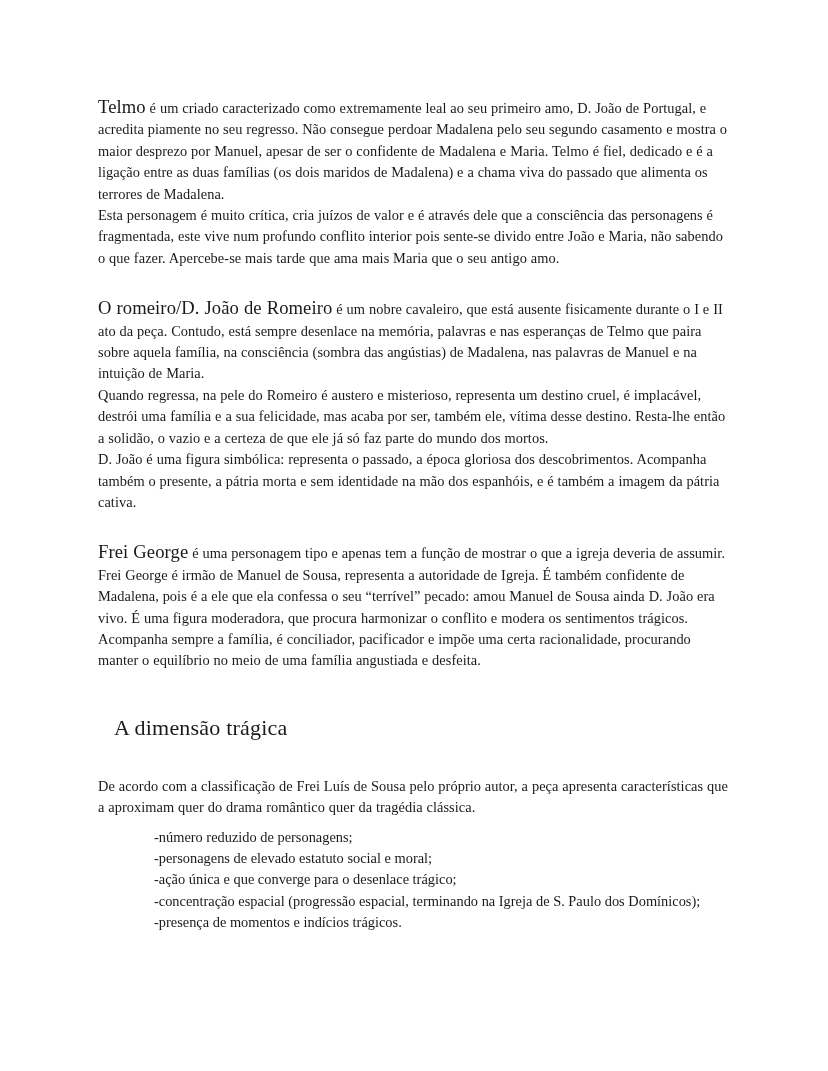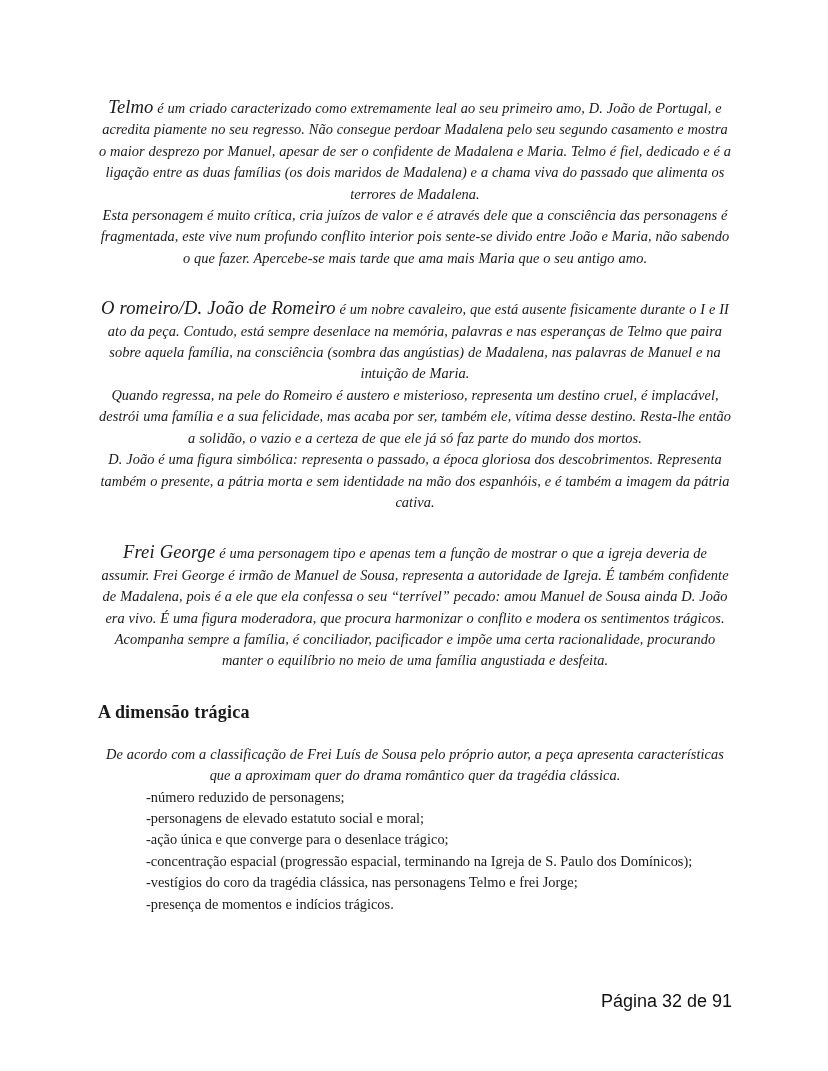--- a/index.html
+++ b/index.html
@@ -22,49 +22,48 @@
     left: 98px;
     top: 96px;
     width: 634px;
   }
   .block {
     margin: 0 0 0 0;
   }
   .para {
     font-size: 14.4px;
     line-height: 21.4px;
-    text-align: center;
+    text-align: left;
     margin: 0;
     letter-spacing: 0.05px;
     word-spacing: 0.2px;
-    font-style: italic;
   }
   .runin {
     font-size: 18.6px;
     line-height: 21.4px;
     letter-spacing: 0.1px;
   }
   .spacer-lg {
     height: 28px;
   }
   .section-heading {
-    font-size: 18px;
+    font-size: 22px;
     line-height: 28px;
-    margin: 0;
-    font-weight: bold;
+    margin: 16px;
+    font-weight: normal;
     letter-spacing: 0.2px;
   }
   .spacer-heading-top {
     height: 26px;
   }
   .spacer-heading-bottom {
     height: 18px;
   }
   .list {
-    margin: 0;
+    margin: 8px;
     padding: 0;
     list-style: none;
   }
   .list-item {
     font-size: 14.4px;
     line-height: 21.4px;
     margin: 0;
     padding-left: 48px;
     text-align: left;
   }
@@ -90,21 +89,21 @@
     <div class="block">
       <p class="para"><span class="runin">Telmo</span><span> é um criado caracterizado como extremamente leal ao seu primeiro amo, D. João de Portugal, e acredita piamente no seu regresso. Não consegue perdoar Madalena pelo seu segundo casamento e mostra o maior desprezo por Manuel, apesar de ser o confidente de Madalena e Maria. Telmo é fiel, dedicado e é a ligação entre as duas famílias (os dois maridos de Madalena) e a chama viva do passado que alimenta os terrores de Madalena.</span></p>
       <p class="para">Esta personagem é muito crítica, cria juízos de valor e é através dele que a consciência das personagens é fragmentada, este vive num profundo conflito interior pois sente-se divido entre João e Maria, não sabendo o que fazer. Apercebe-se mais tarde que ama mais Maria que o seu antigo amo.</p>
     </div>
 
     <div class="spacer-lg"></div>
 
     <div class="block">
       <p class="para"><span class="runin">O romeiro/D. João de Romeiro</span><span> é um nobre cavaleiro, que está ausente fisicamente durante o I e II ato da peça. Contudo, está sempre desenlace na memória, palavras e nas esperanças de Telmo que paira sobre aquela família, na consciência (sombra das angústias) de Madalena, nas palavras de Manuel e na intuição de Maria.</span></p>
       <p class="para">Quando regressa, na pele do Romeiro é austero e misterioso, representa um destino cruel, é implacável, destrói uma família e a sua felicidade, mas acaba por ser, também ele, vítima desse destino. Resta-lhe então a solidão, o vazio e a certeza de que ele já só faz parte do mundo dos mortos.</p>
-      <p class="para">D. João é uma figura simbólica: representa o passado, a época gloriosa dos descobrimentos. Representa também o presente, a pátria morta e sem identidade na mão dos espanhóis, e é também a imagem da pátria cativa.</p>
+      <p class="para">D. João é uma figura simbólica: representa o passado, a época gloriosa dos descobrimentos. Acompanha também o presente, a pátria morta e sem identidade na mão dos espanhóis, e é também a imagem da pátria cativa.</p>
     </div>
 
     <div class="spacer-lg"></div>
 
     <div class="block">
       <p class="para"><span class="runin">Frei George</span><span> é uma personagem tipo e apenas tem a função de mostrar o que a igreja deveria de assumir. Frei George é irmão de Manuel de Sousa, representa a autoridade de Igreja. É também confidente de Madalena, pois é a ele que ela confessa o seu “terrível” pecado: amou Manuel de Sousa ainda D. João era vivo. É uma figura moderadora, que procura harmonizar o conflito e modera os sentimentos trágicos. Acompanha sempre a família, é conciliador, pacificador e impõe uma certa racionalidade, procurando manter o equilíbrio no meio de uma família angustiada e desfeita.</span></p>
     </div>
 
     <div class="spacer-heading-top"></div>
 
@@ -113,24 +112,20 @@
     <div class="spacer-heading-bottom"></div>
 
     <div class="block">
       <p class="para">De acordo com a classificação de Frei Luís de Sousa pelo próprio autor, a peça apresenta características que a aproximam quer do drama romântico quer da tragédia clássica.</p>
 
       <ul class="list">
         <li class="list-item">-número reduzido de personagens;</li>
         <li class="list-item">-personagens de elevado estatuto social e moral;</li>
         <li class="list-item">-ação única e que converge para o desenlace trágico;</li>
         <li class="list-item">-concentração espacial (progressão espacial, terminando na Igreja de S. Paulo dos Domínicos);</li>
-        <li class="list-item">-vestígios do coro da tragédia clássica, nas personagens Telmo e frei Jorge;</li>
         <li class="list-item">-presença de momentos e indícios trágicos.</li>
       </ul>
     </div>
 
   </div>
 
-  <div class="footer">
-    <span>Página 32 de 91</span>
-  </div>
 
 </div>
 
 </body></html>

